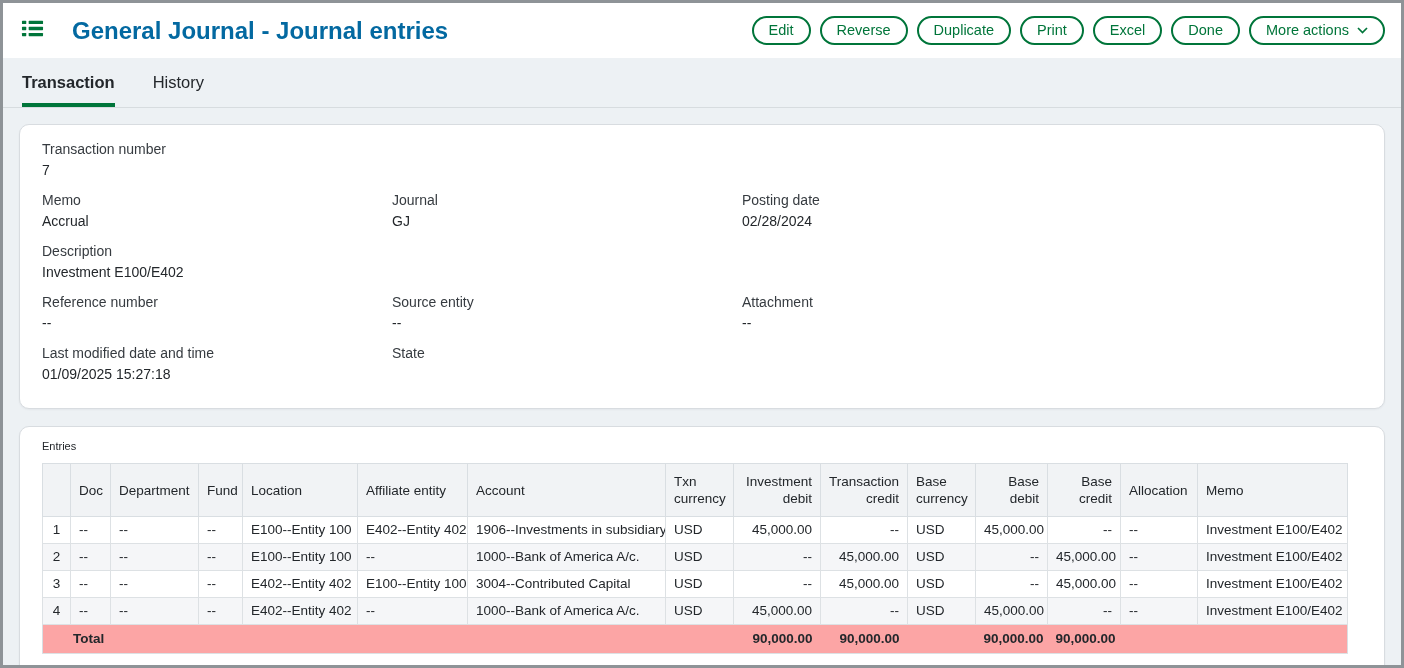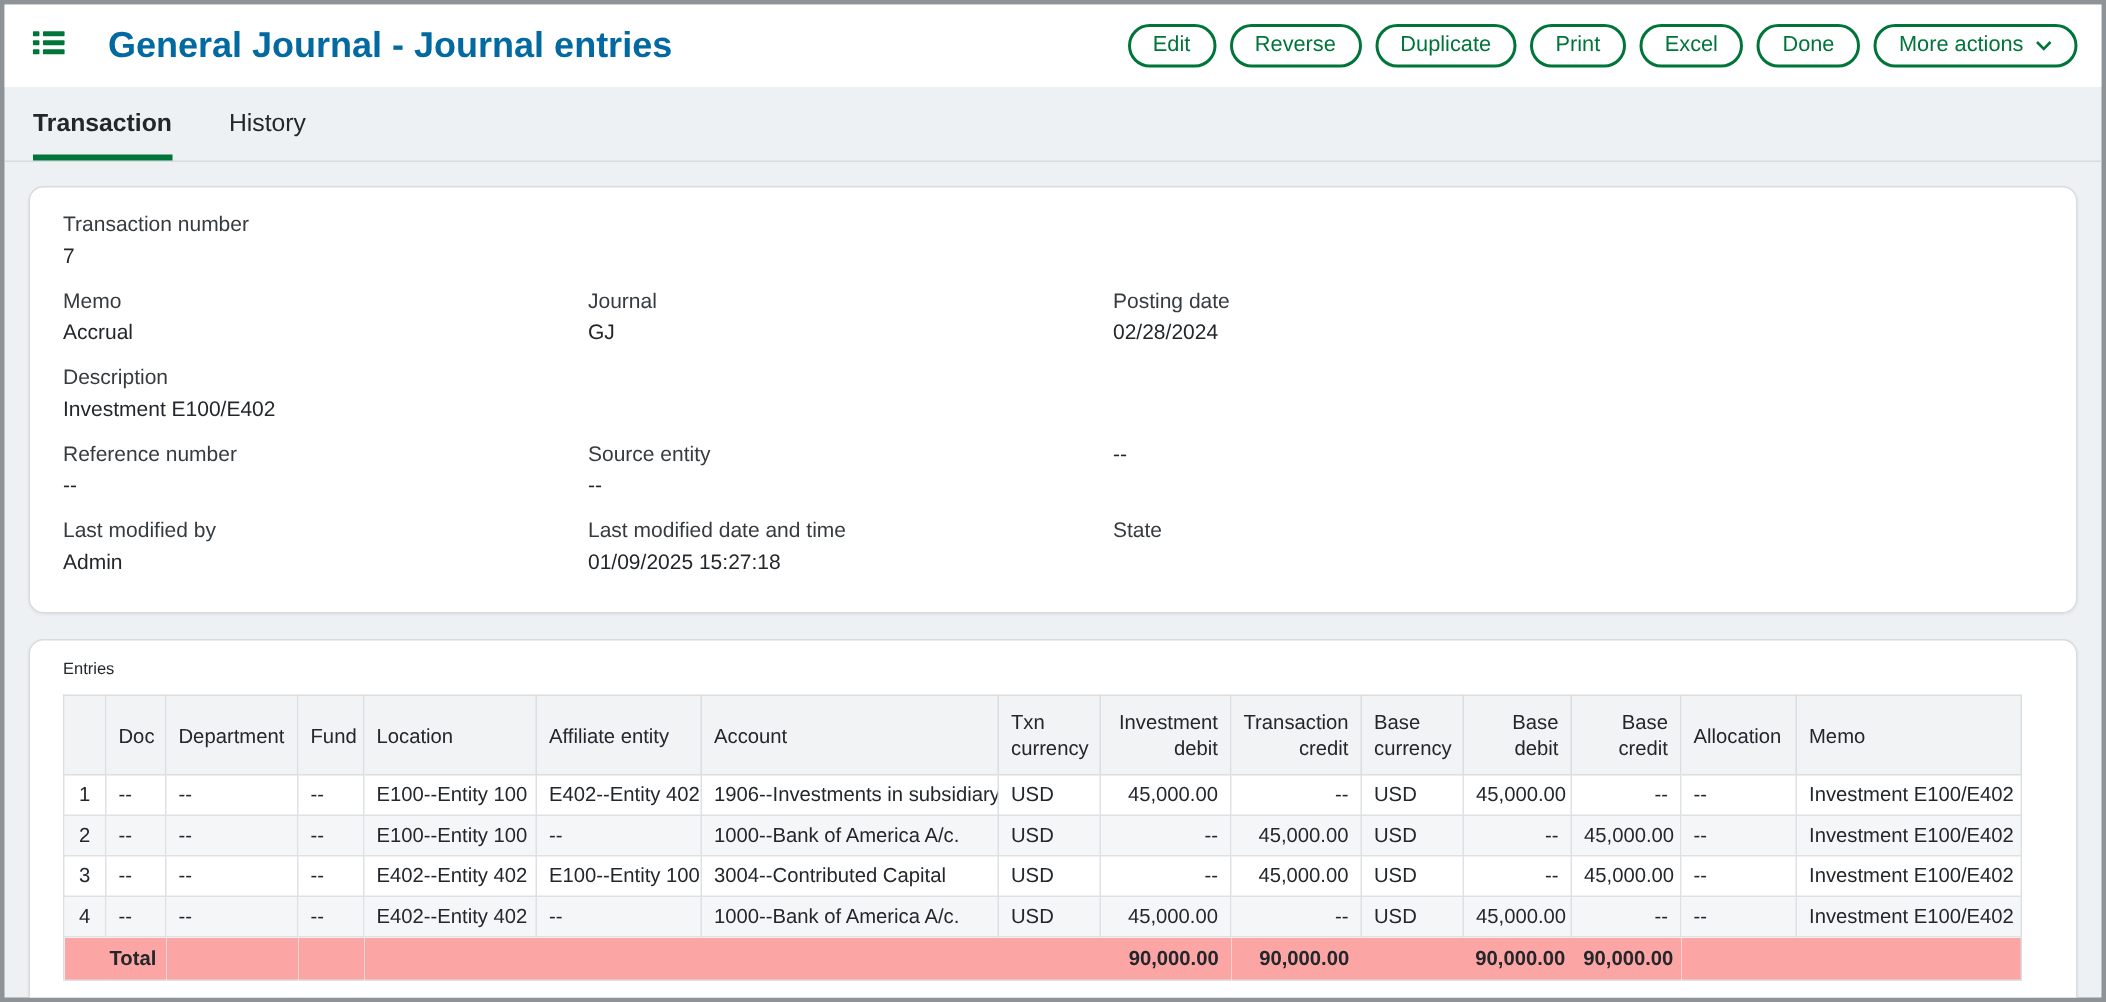--- a/index.html
+++ b/index.html
@@ -173,28 +173,25 @@
       <div class="detail-row">
         <div class="field">
           <div class="field-label">Reference number</div>
           <div class="field-value">--</div>
         </div>
         <div class="field">
           <div class="field-label">Source entity</div>
           <div class="field-value">--</div>
         </div>
         <div class="field">
+          <div class="field-label">Attachment</div>
           <div class="field-value">--</div>
         </div>
       </div>
       <div class="detail-row">
-        <div class="field">
-          <div class="field-label">Last modified by</div>
-          <div class="field-value">Admin</div>
-        </div>
         <div class="field">
           <div class="field-label">Last modified date and time</div>
           <div class="field-value">01/09/2025 15:27:18</div>
         </div>
         <div class="field">
           <div class="field-label">State</div>
         </div>
       </div>
     </div>
 

